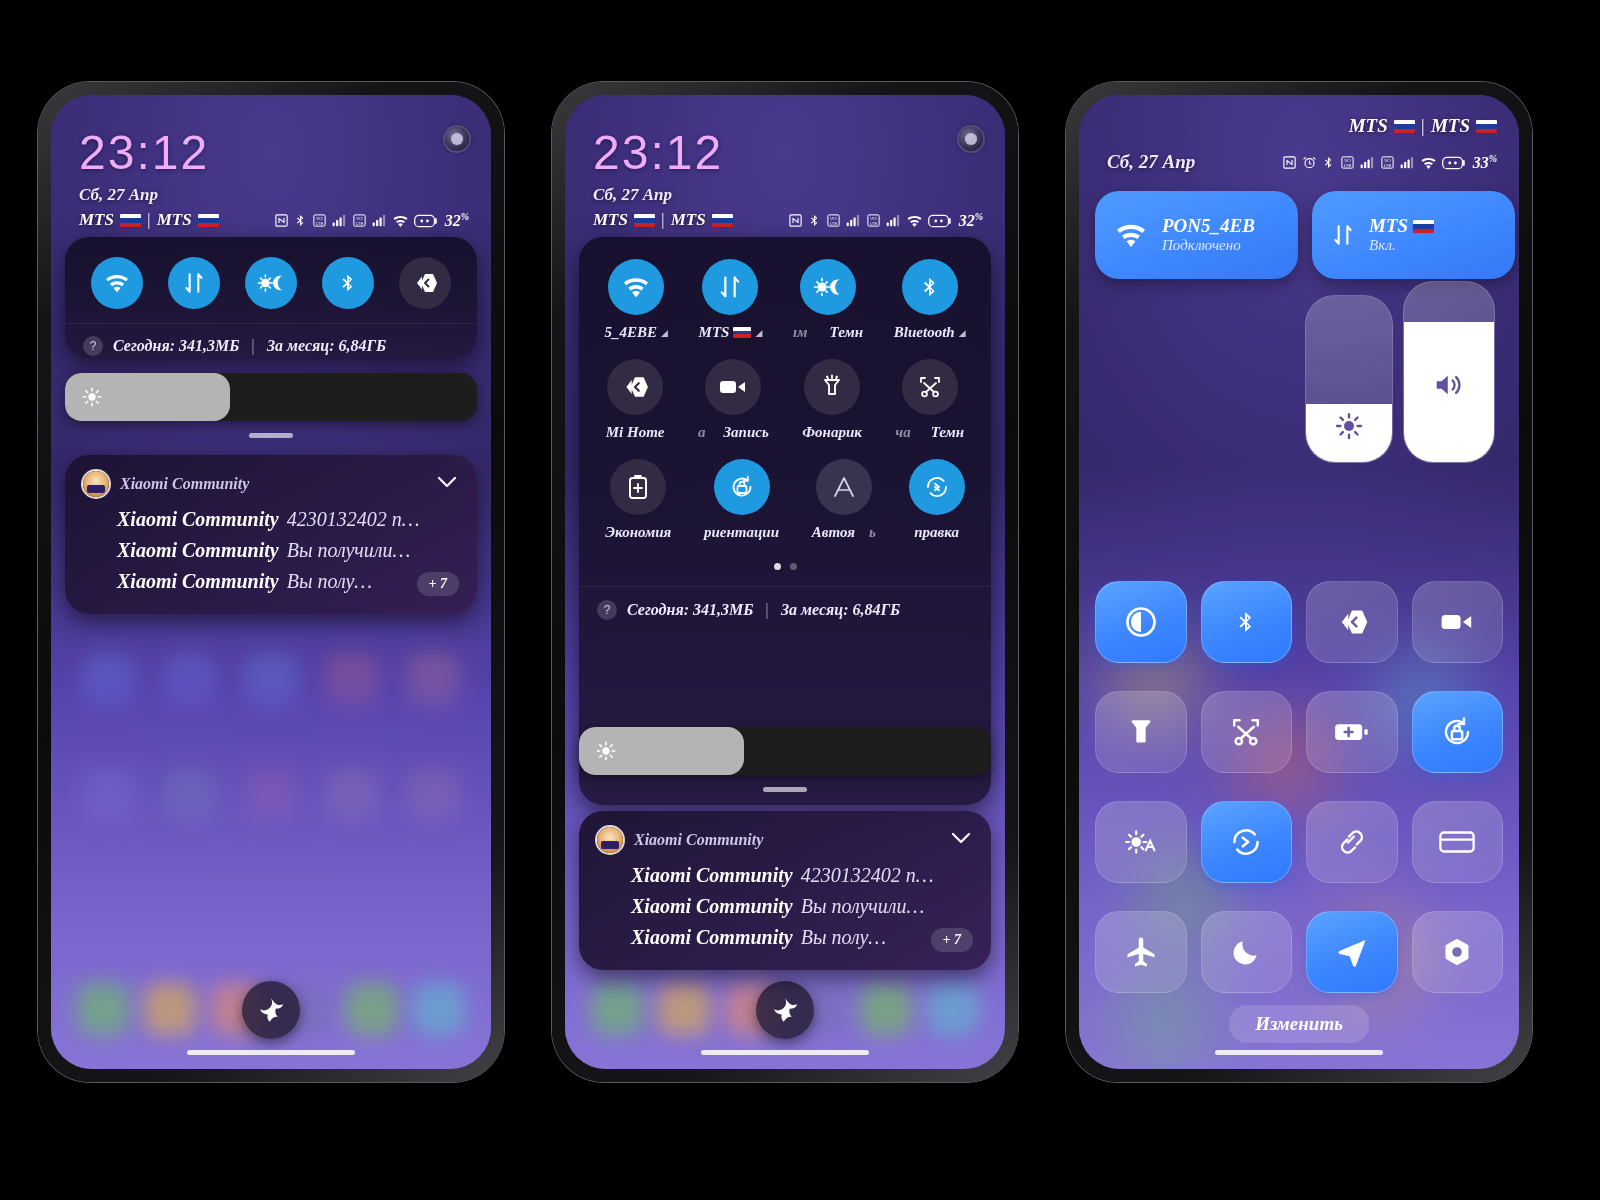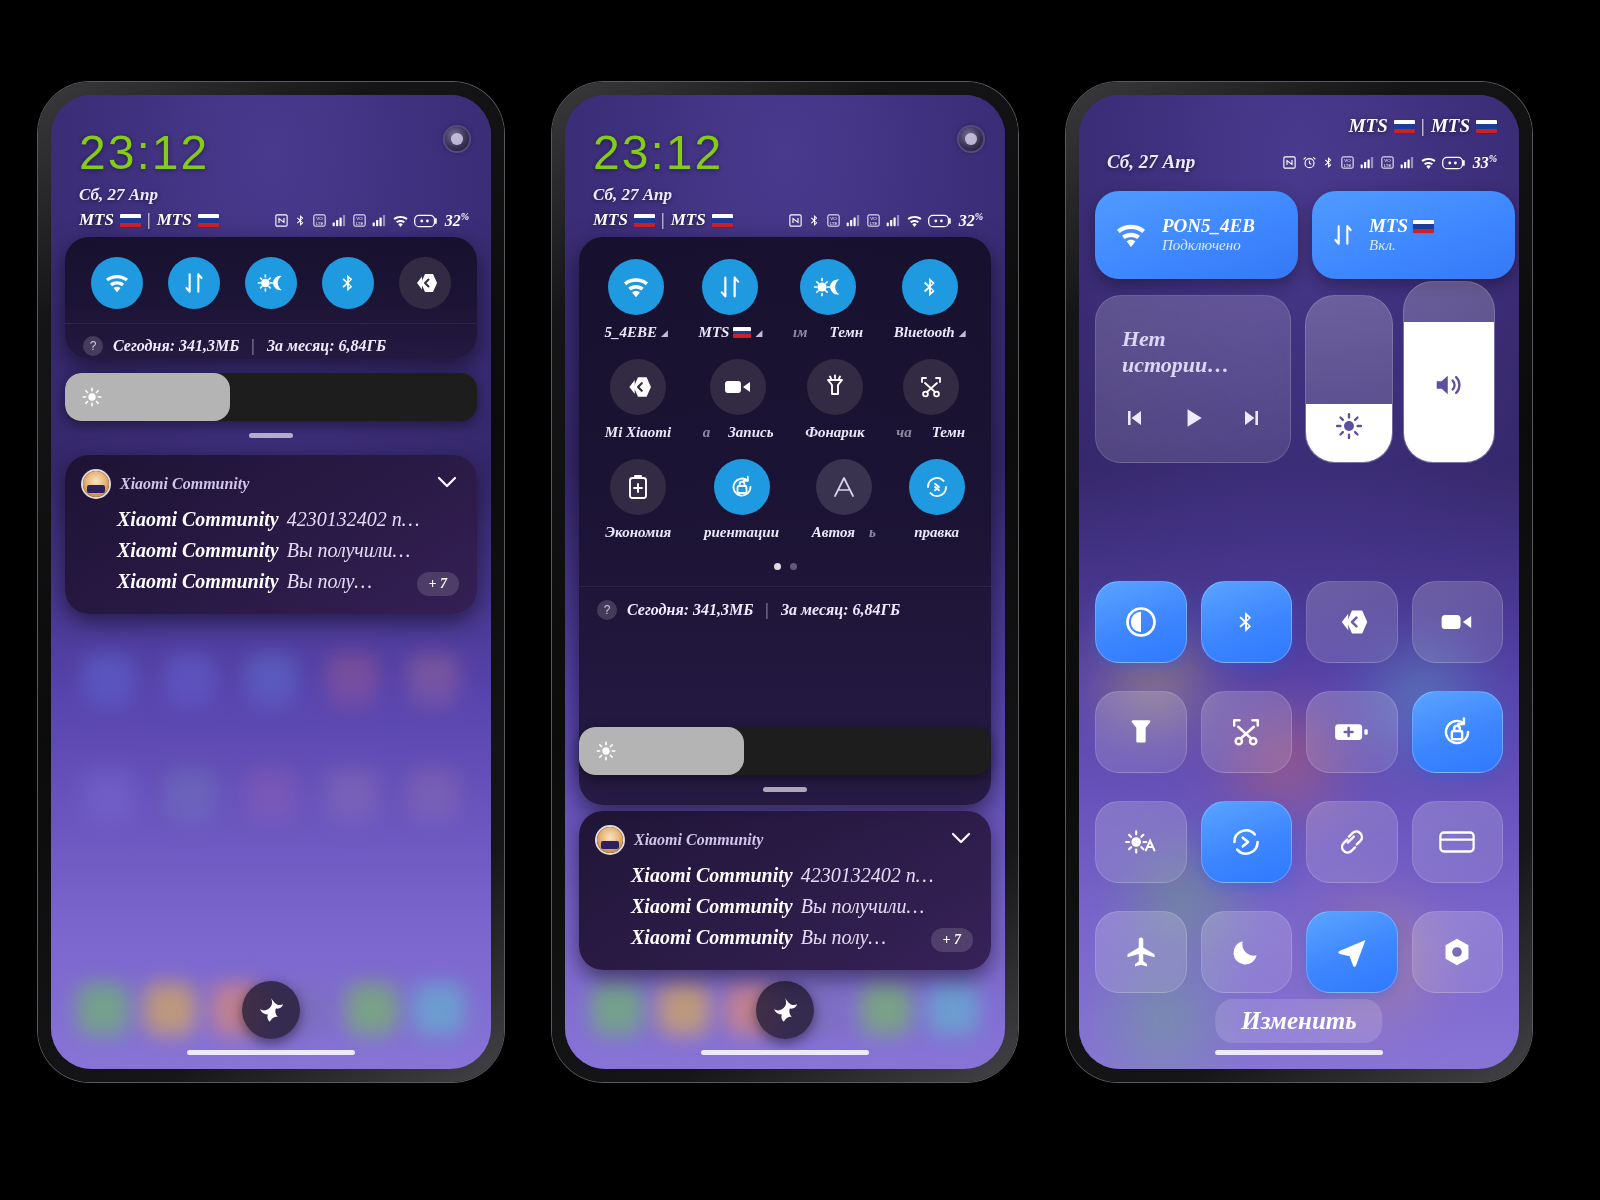--- a/index.html
+++ b/index.html
@@ -49,21 +49,21 @@
     filter: blur(10px); opacity:.62;
   }
   .dockblur {
     position:absolute; left:0; right:0;
     display:flex; justify-content:space-around; padding:0 18px;
   }
 
   
   .clock {
     position:absolute; left:28px; top:30px;
-    color:#84cc16; font-size:48px; font-weight:300;
+    color:#f0abfc; font-size:48px; font-weight:300;
     letter-spacing:2px; font-family:"Liberation Sans", sans-serif;
     text-shadow:0 1px 5px rgba(0,0,0,.45);
   }
   .datel {
     position:absolute; left:28px;
     color:#efeaff; font-size:17px; font-style:italic; font-weight:700;
     text-shadow:0 1px 4px rgba(0,0,0,.6);
   }
   .carriers {
     position:absolute; left:28px;
@@ -245,21 +245,21 @@
     color:#fff;
   }
   .cctile.on {
     background:linear-gradient(160deg,#5aa4ff 0%, #3d86ff 55%, #2f79ff 100%);
     border-color: rgba(255,255,255,.25);
     box-shadow:0 5px 14px rgba(40,90,220,.35);
   }
   .editbtn {
     position:absolute; left:50%; transform:translateX(-50%);
     border-radius:18px; background:rgba(255,255,255,.14);
-    color:#fff; font-size:25px; font-style:italic; font-weight:700;
+    color:#fff; font-size:19px; font-style:italic; font-weight:700;
     display:flex; align-items:center; justify-content:center;
     padding:8px 26px;
   }
 </style>
 </head>
 <body>
 
 <div class="stage">
 
   <div class="phone" style="left:38px; top:82px; width:466px; height:1000px;">
@@ -580,21 +580,21 @@
 
         <div class="qsrow" style="padding:18px 10px 0;">
           <div class="qstile">
             <div class="bubble off" style="width:56px;height:56px;">
               <svg width="28" height="24" viewBox="0 0 26 22" fill="#fff">
                   <path d="M13 2h8l4 9-4 9h-8l-4-9 4-9z"></path>
                   <path d="M10 4.5L5 11l5 6.5V4.5z"></path>
                   <path d="M16.5 7.5L13 11l3.5 3.5" stroke="#332b44" stroke-width="2" fill="none" stroke-linecap="round" stroke-linejoin="round"></path>
                 </svg>
               </div>
-            <div class="qslabel">Mi Xiaomi</div>
+            <div class="qslabel">Mi Home</div>
           </div>
           <div class="qstile">
             <div class="bubble off" style="width:56px;height:56px;">
               <svg width="30" height="22" viewBox="0 0 30 22" fill="#fff">
                   <rect x="2" y="5" width="16" height="12" rx="3"></rect>
                   <path d="M20 11l7-5v10l-7-5z"></path>
                 </svg>
               </div>
             <div class="qslabel">
               <span style="opacity:.55; margin-right:14px;">а</span>
@@ -811,34 +811,20 @@
           <div class="txt">
             <div class="cc-t1">
               <span>MTS</span>
                 <span class="flag"></span>
             </div>
             <div class="cc-t2">Вкл.</div>
           </div>
         </div>
       </div>
 
-      <div class="cc-media" style="left:16px; top:200px; width:196px; height:168px;">
-        <div class="mtitle">Нет истории…</div>
-        <div class="mctrls">
-          <svg width="24" height="24" viewBox="0 0 24 24" fill="currentColor">
-              <path d="M6 5h2.6v14H6zM19 5l-9.4 7L19 19z"></path>
-            </svg>
-          <svg width="26" height="28" viewBox="0 0 24 24" fill="currentColor">
-              <path d="M7 4l13 8L7 20z"></path>
-            </svg>
-          <svg width="24" height="24" viewBox="0 0 24 24" fill="currentColor">
-              <path d="M15.4 5H18v14h-2.6zM5 5l9.4 7L5 19z"></path>
-            </svg>
-        </div>
-      </div>
 
       <div class="cc-slider" style="left:226px; top:200px; width:88px; height:168px;">
         <div class="fill" id="p3bright" style="height: 35%;">
           <svg width="30" height="30" viewBox="0 0 24 24" fill="#5f4fa0" style="margin-bottom:14px;">
               <circle cx="12" cy="12" r="4"></circle>
               <g stroke="#5f4fa0" stroke-width="1.9" stroke-linecap="round">
                 <path d="M12 2.5v2.6M12 18.9v2.6M2.5 12h2.6M18.9 12h2.6M5.2 5.2l1.9 1.9M16.9 16.9l1.9 1.9M5.2 18.8l1.9-1.9M16.9 7.1l1.9-1.9"></path>
               </g>
             </svg>
         </div>

